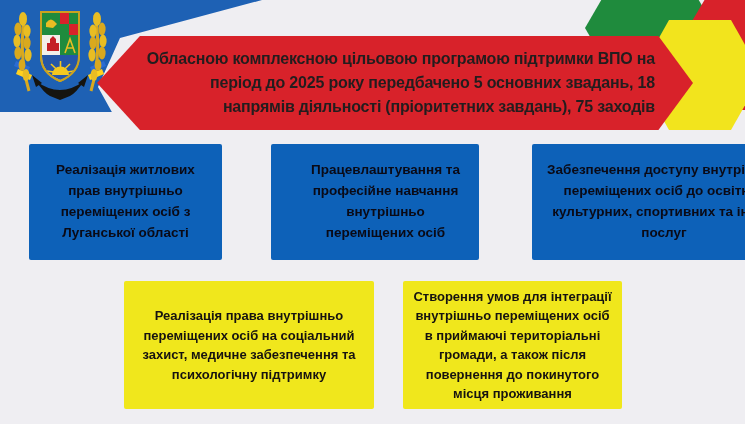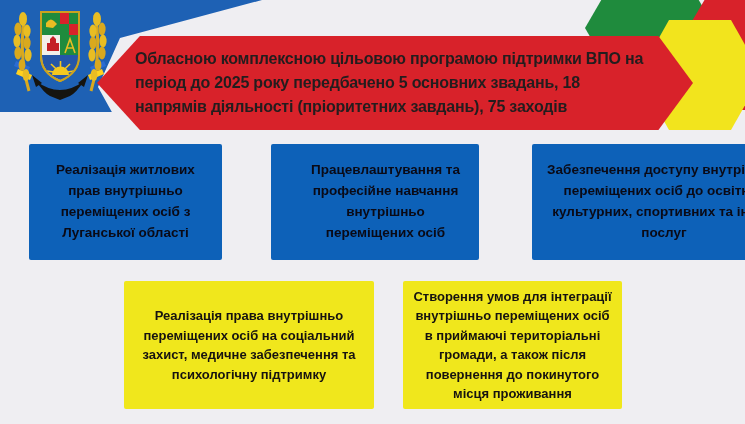--- a/index.html
+++ b/index.html
@@ -26,21 +26,21 @@
   }
   
   .banner{
     position:absolute;left:97px;top:36px;width:596px;height:94px;
     background:#d8222a;
     clip-path:polygon(7.2% 0,94.2% 0,100% 50%,94.2% 100%,7.2% 100%,0 50%);
     z-index:3;
     display:flex;align-items:center;justify-content:center;
   }
   .banner-text{
-    width:520px;text-align:left;
+    width:520px;text-align:right;
     font-size:16px;font-weight:bold;line-height:1.5;
     color:#231d1e;letter-spacing:-0.2px;
   }
   
   .emblem{position:absolute;left:8px;top:5px;z-index:4;}
   
   .card{
     position:absolute;box-sizing:border-box;border-radius:2px;
     display:flex;align-items:center;justify-content:center;
     text-align:center;font-weight:bold;

